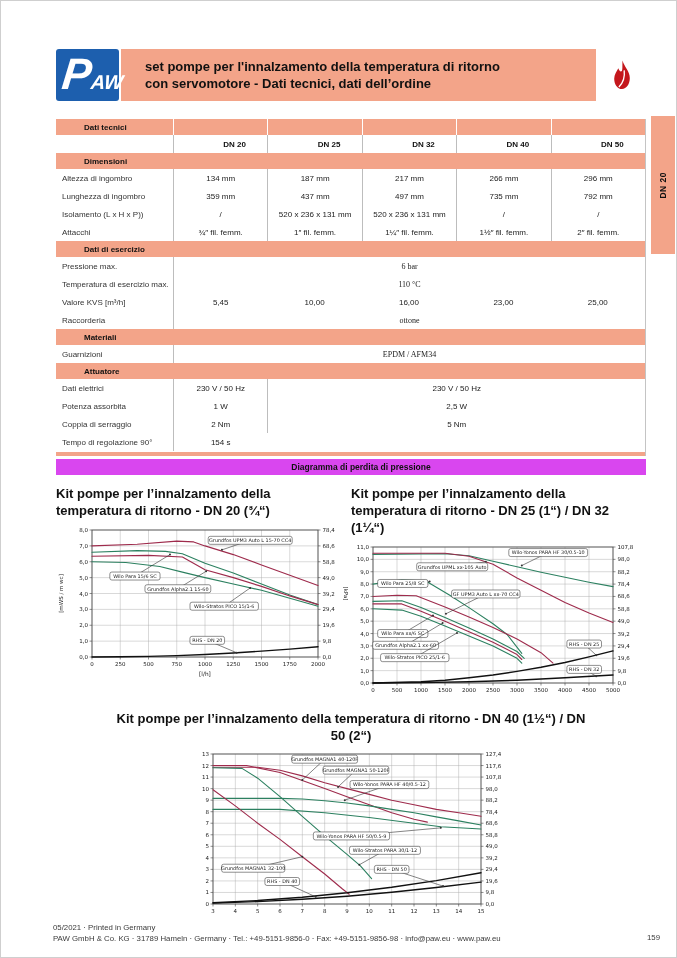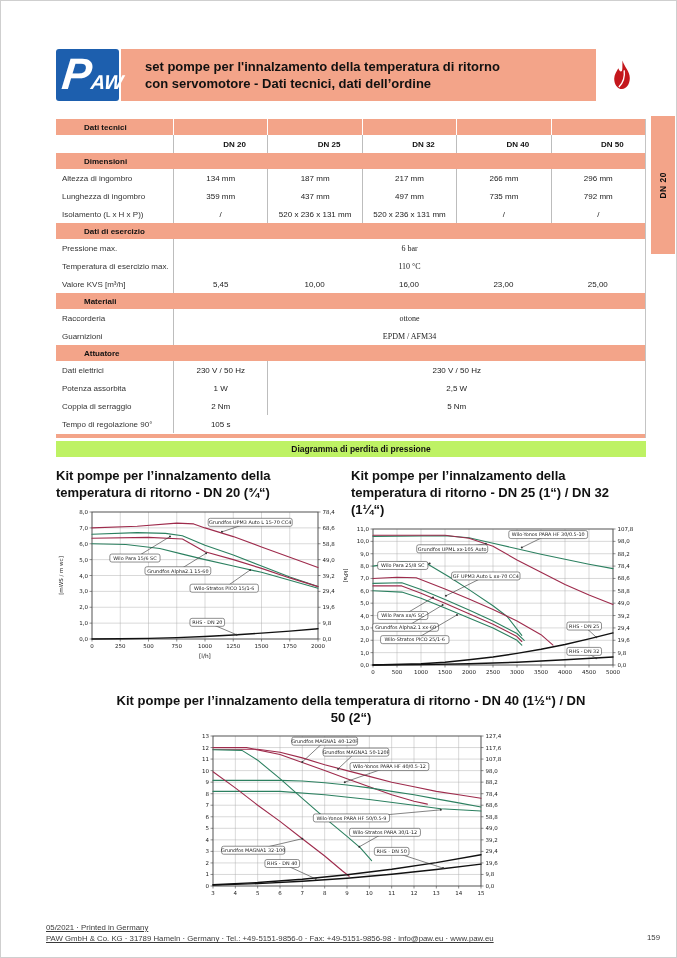--- a/index.html
+++ b/index.html
@@ -33,32 +33,32 @@
   .tc.lab{padding-left:6px;color:#333;}
   .tc.val{justify-content:center;text-align:center;color:#222;}
   .tc.b{font-weight:bold;color:#111;padding-left:28px;}
   .tc.bl{border-left:1px solid #bdbdbd;}
   .tc.wd{border-left:1.5px solid #ffffff;}
   .t-strip{height:4px;background:#f3a489;margin-top:1px;}
   .sp2{grid-column:2 / span 5;font-family:Liberation Serif, serif;}
   .sp4{grid-column:3 / span 4;}
 
   
-  .diagbar{margin-top:3px;height:16px;background:#bef264;display:flex;align-items:center;justify-content:center;padding-left:20px;}
+  .diagbar{margin-top:3px;height:16px;background:#d946ef;display:flex;align-items:center;justify-content:center;padding-left:20px;}
   .diagbar span{font-weight:bold;font-size:8.5px;color:#111;}
 
   .charts-row{display:flex;margin-top:11px;}
   .chart-col{width:295px;flex:0 0 auto;}
   .chart-title{font-weight:bold;font-size:13px;line-height:1.3;color:#111;min-height:20px;width:270px;margin-bottom:3px;}
   .chart3-wrap{margin-top:9px;text-align:center;}
   .chart3-wrap .chart-title{width:470px;margin:0 auto 3px auto;text-align:center;min-height:10px;}
   .chart-mount{display:block;}
 
   
-  .footer{position:absolute;left:45px;top:921px;font-size:7.8px;color:#3a3a3a;line-height:1.45;text-decoration:underline;}
+  .footer{position:absolute;left:52px;top:921px;font-size:7.8px;color:#3a3a3a;line-height:1.45;}
   .pagenum{position:absolute;right:16px;top:932px;font-size:7.8px;color:#3a3a3a;}
 </style>
 </head>
 <body>
 
 <div class="page">
 
   <div class="content">
 
     <div class="hdr">
@@ -114,45 +114,53 @@
           <div class="tc val bl">792 mm</div>
         </div>
         <div class="t-row ">
           <div class="tc lab">Isolamento (L x H x P))</div>
           <div class="tc val bl">/</div>
           <div class="tc val bl">520 x 236 x 131 mm</div>
           <div class="tc val bl">520 x 236  x 131 mm</div>
           <div class="tc val bl">/</div>
           <div class="tc val bl">/</div>
         </div>
+        <div class="t-row ">
+          <div class="tc lab">Attacchi</div>
+          <div class="tc val bl">¾″ fil. femm.</div>
+          <div class="tc val bl">1″ fil. femm.</div>
+          <div class="tc val bl">1¼″ fil. femm.</div>
+          <div class="tc val bl">1½″ fil. femm.</div>
+          <div class="tc val bl">2″ fil. femm.</div>
+        </div>
         <div class="t-row sec">
           <div class="tc lab b" style="grid-column: 1 / span 6;">Dati di esercizio</div>
         </div>
         <div class="t-row ">
           <div class="tc lab">Pressione max.</div>
           <div class="tc val bl sp2">6 bar</div>
         </div>
         <div class="t-row ">
           <div class="tc lab">Temperatura di esercizio max.</div>
           <div class="tc val bl sp2">110 °C</div>
         </div>
         <div class="t-row ">
           <div class="tc lab">Valore KVS [m³/h]</div>
           <div class="tc val bl">5,45</div>
           <div class="tc val">10,00</div>
           <div class="tc val">16,00</div>
           <div class="tc val">23,00</div>
           <div class="tc val">25,00</div>
         </div>
+        <div class="t-row ">
+          <div class="tc lab">Raccorderia</div>
+          <div class="tc val bl sp2">ottone</div>
+        </div>
         <div class="t-row sec">
           <div class="tc lab b" style="grid-column: 1 / span 6;">Materiali</div>
-        </div>
-        <div class="t-row ">
-          <div class="tc lab">Raccorderia</div>
-          <div class="tc val bl sp2">ottone</div>
         </div>
         <div class="t-row ">
           <div class="tc lab">Guarnizioni</div>
           <div class="tc val bl sp2">EPDM / AFM34</div>
         </div>
         <div class="t-row sec">
           <div class="tc lab b" style="grid-column: 1 / span 6;">Attuatore</div>
         </div>
         <div class="t-row ">
           <div class="tc lab">Dati elettrici</div>
@@ -164,21 +172,21 @@
           <div class="tc val bl">1 W</div>
           <div class="tc val bl sp4">2,5 W</div>
         </div>
         <div class="t-row ">
           <div class="tc lab">Coppia di serraggio</div>
           <div class="tc val bl">2 Nm</div>
           <div class="tc val bl sp4">5 Nm</div>
         </div>
         <div class="t-row ">
           <div class="tc lab">Tempo di regolazione 90°</div>
-          <div class="tc val bl">105 s</div>
+          <div class="tc val bl">154 s</div>
         </div>
         <div class="t-strip"></div>
       </div>
 
     <div class="diagbar">
       <span>Diagramma di perdita di pressione</span>
     </div>
 
     <div class="charts-row">
       <div class="chart-col">

